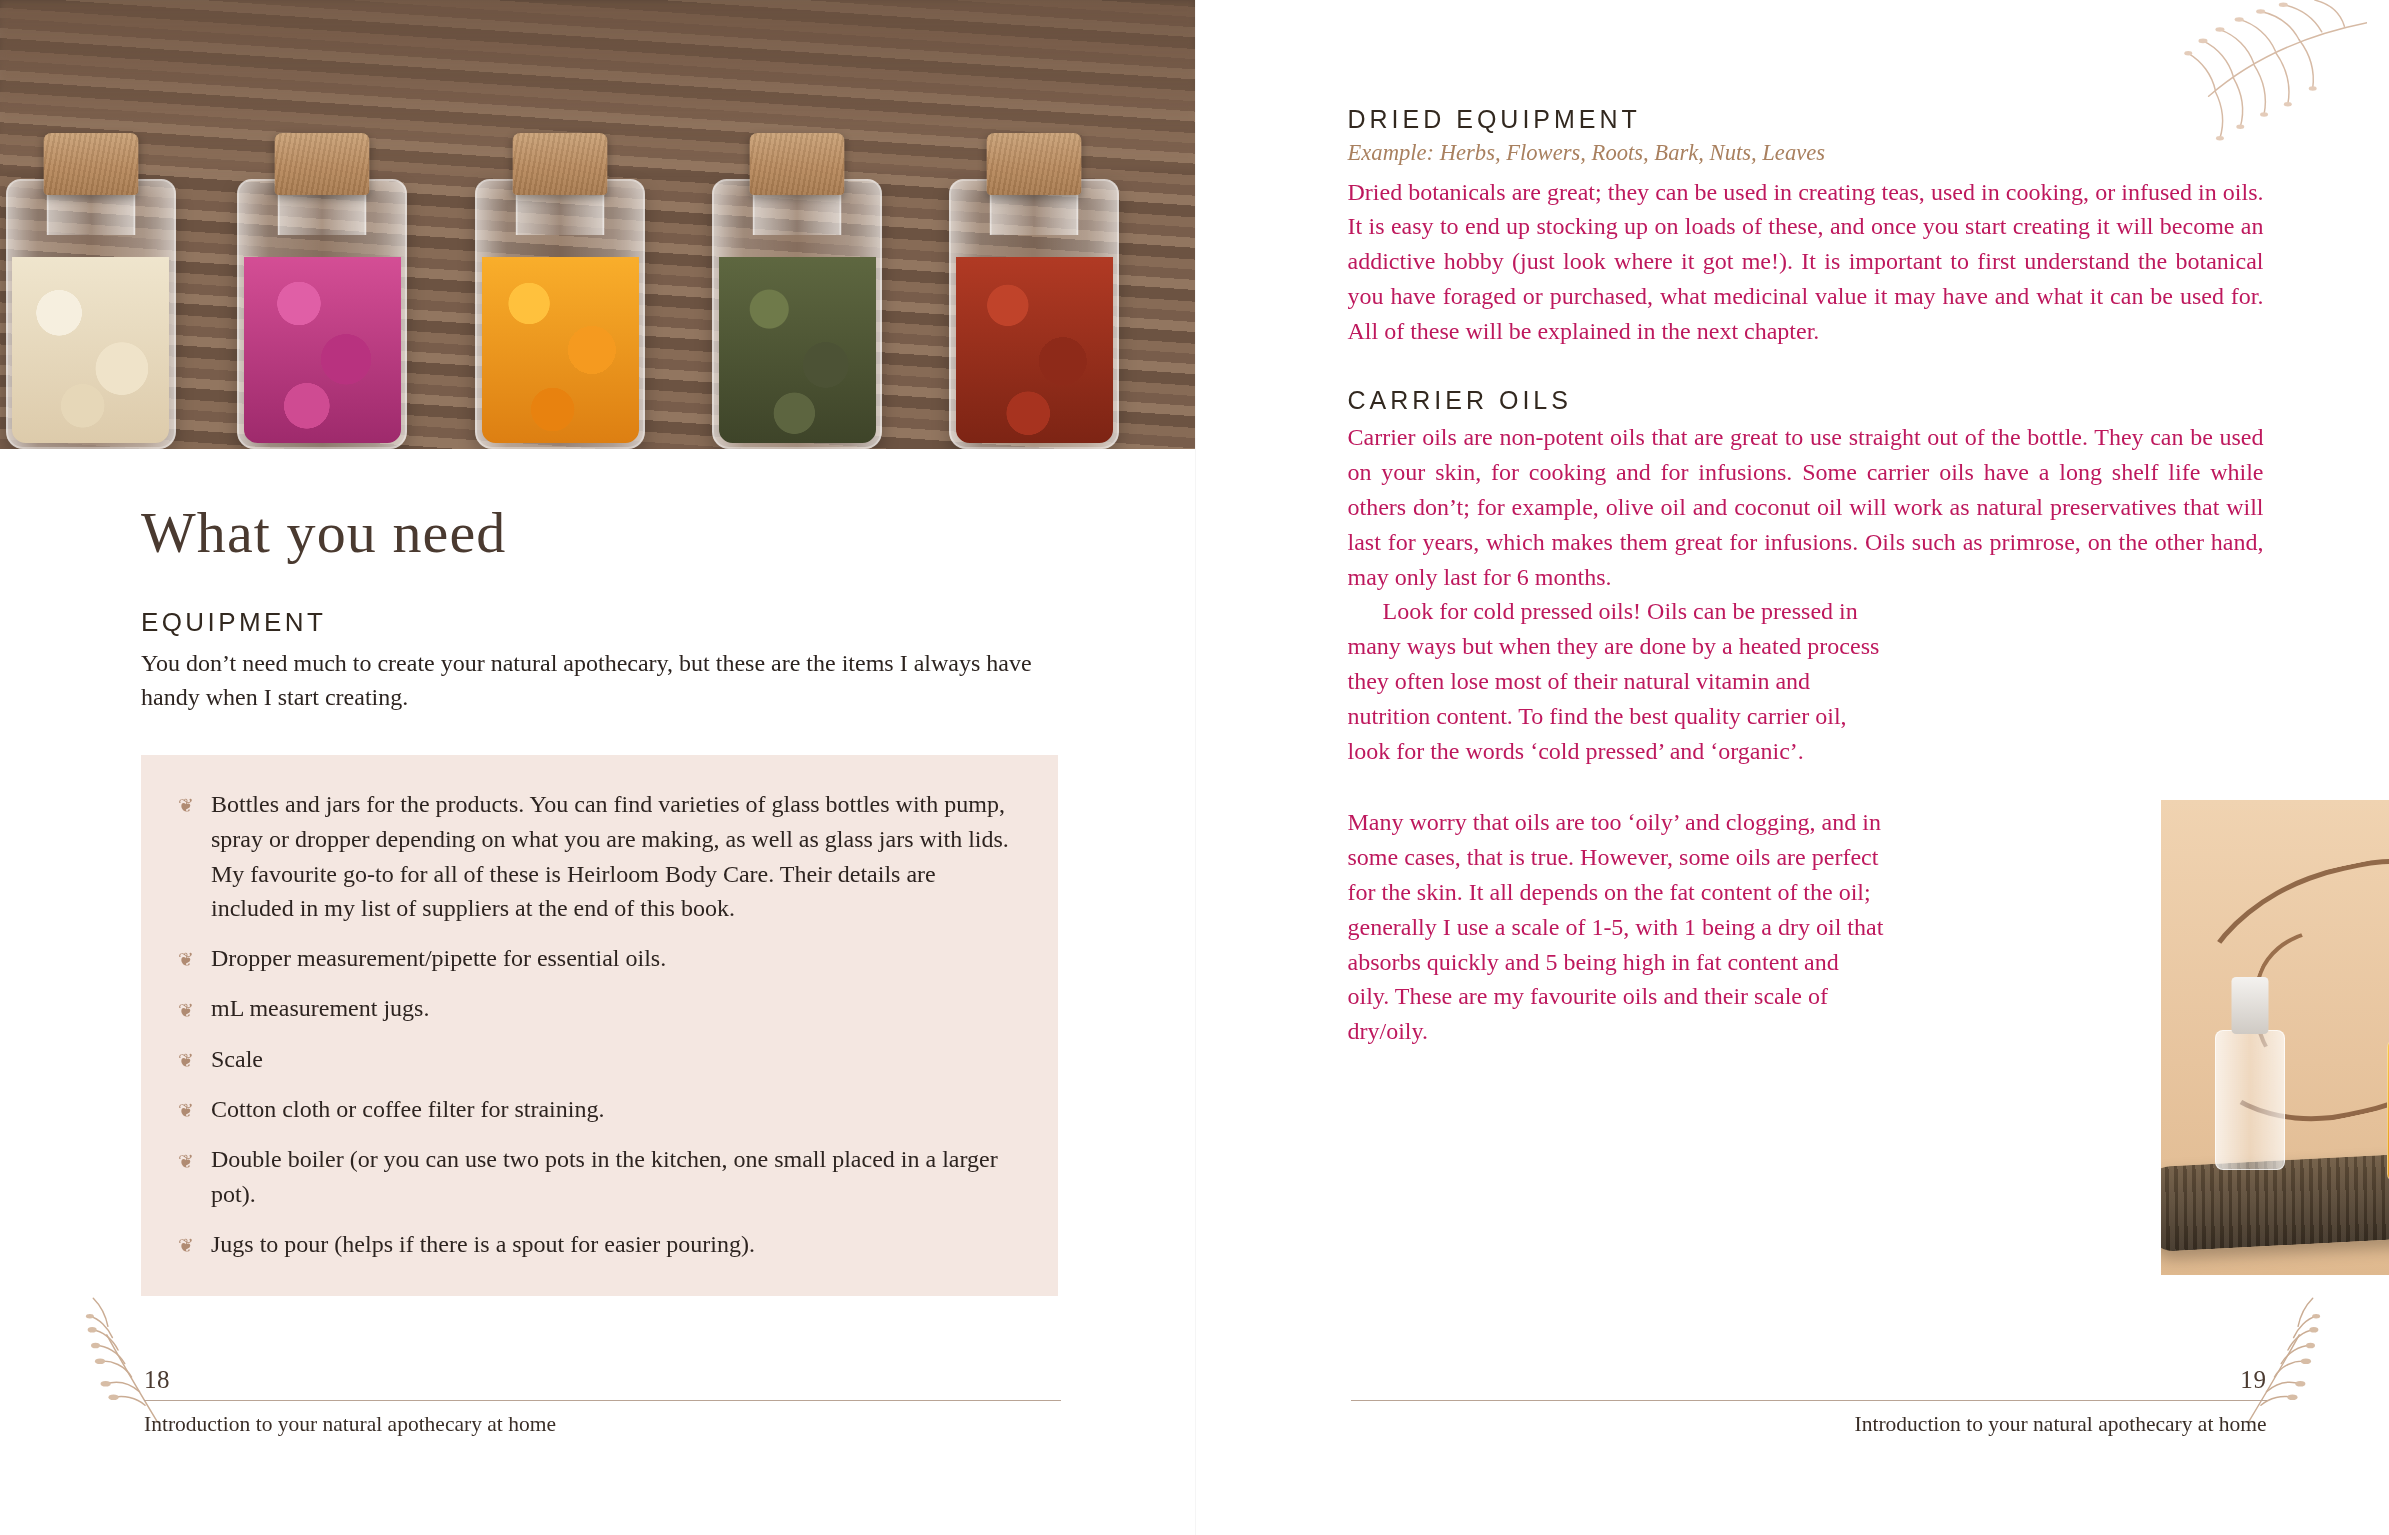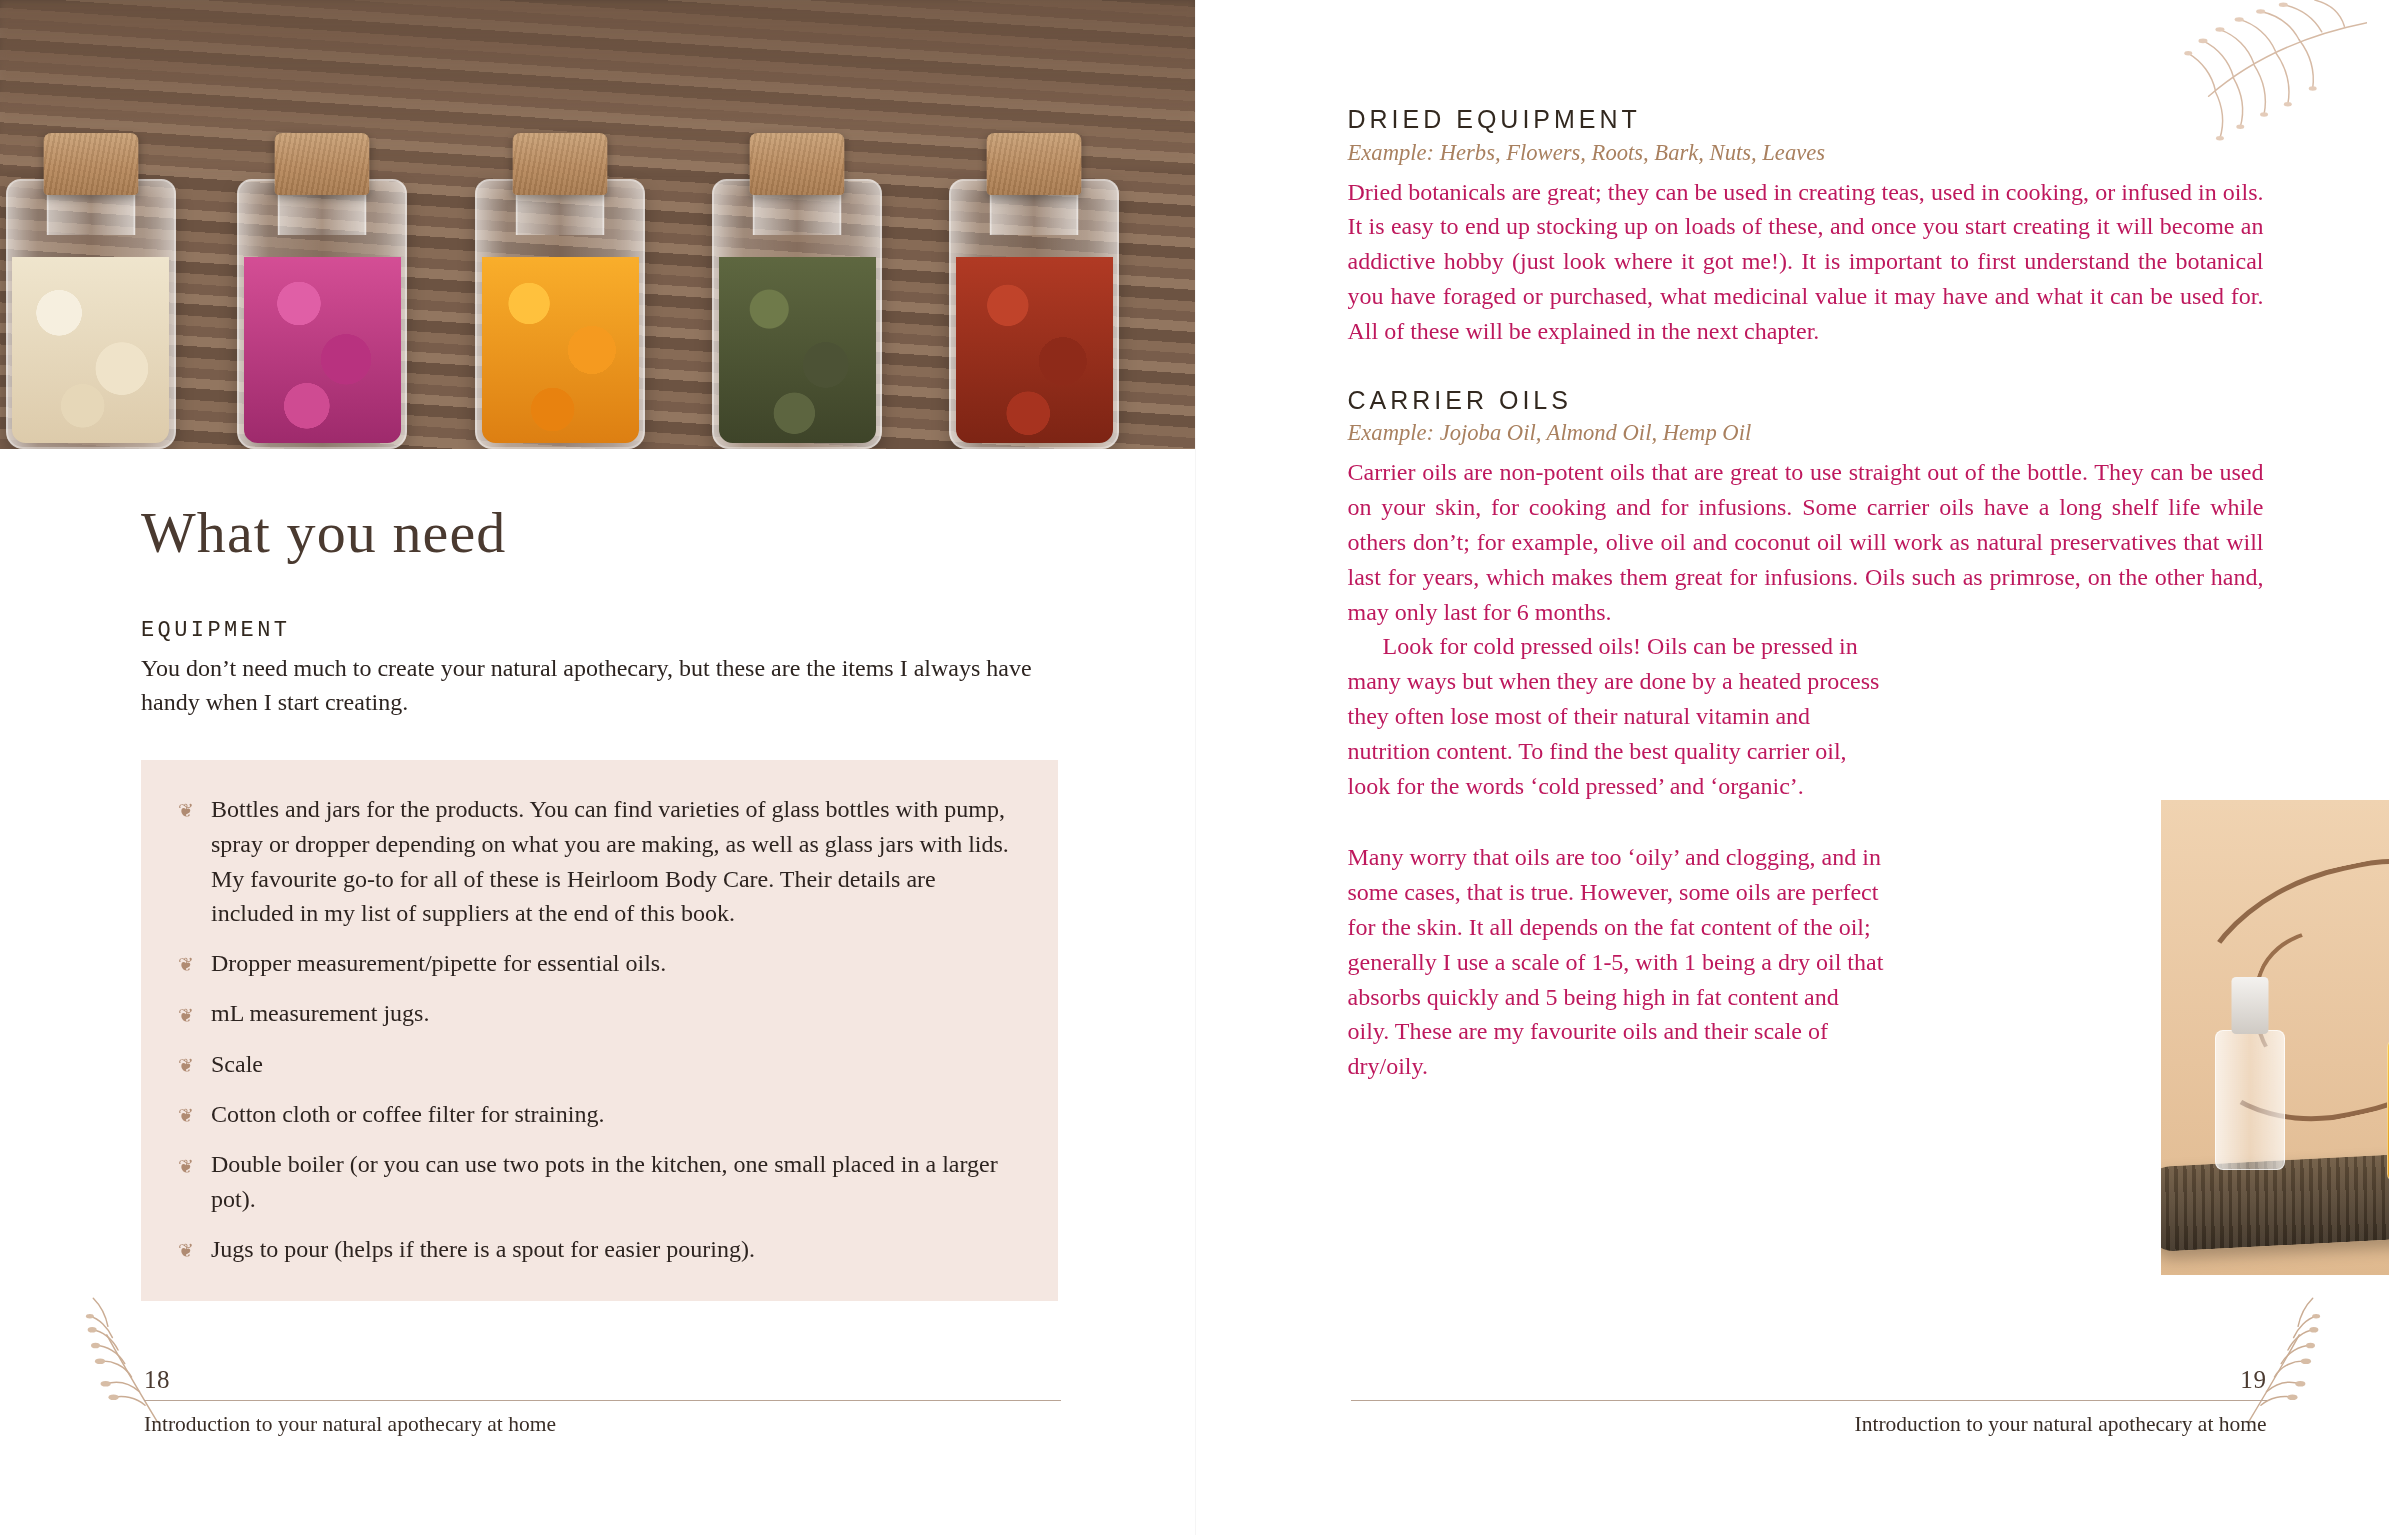--- a/index.html
+++ b/index.html
@@ -166,23 +166,23 @@
   .chapter-title {
     font-family: "Liberation Serif", serif;
     font-size: 58px;
     line-height: 1.05;
     color: #4a3a30;
     margin: 54px 0 0 129px;
     letter-spacing: 1.1px;
     font-weight: 400;
   }
   .section-kicker {
-    margin: 54px 0 8px 129px;
-    font-family: Liberation Mono, monospace;
-    font-size: 22px;
+    margin: 43px 0 8px 129px;
+    font-family: Liberation Sans, sans-serif;
+    font-size: 26px;
     letter-spacing: 3.4px;
     color: #32281f;
   }
   .intro-para {
     margin: 0 0 0 129px;
     width: 918px;
     font-size: 24px;
     line-height: 1.42;
     color: #2d2420;
   }
@@ -554,21 +554,20 @@
 
       <div class="r-col">
 
         <div class="head-caps">DRIED EQUIPMENT</div>
         <div class="example-line">Example: Herbs, Flowers, Roots, Bark, Nuts, Leaves</div>
         <p class="r-para">Dried botanicals are great; they can be used in creating teas, used in cooking, or infused in oils. It is easy to end up stocking up on loads of these, and once you start creating it will become an addictive hobby (just look where it got me!). It is important to first understand the botanical you have foraged or purchased, what medicinal value it may have and what it can be used for. All of these will be explained in the next chapter.</p>
 
         <div class="gap-lg"></div>
 
         <div class="head-caps">CARRIER OILS</div>
-        <div class="example-line">Example: Jojoba Oil, Almond Oil, Hemp Oil</div>
         <p class="r-para">Carrier oils are non-potent oils that are great to use straight out of the bottle. They can be used on your skin, for cooking and for infusions. Some carrier oils have a long shelf life while others don’t; for example, olive oil and coconut oil will work as natural preservatives that will last for years, which makes them great for infusions. Oils such as primrose, on the other hand, may only last for 6 months.</p>
         <p class="r-para indent" style="width:537px; text-align:left;">Look for cold pressed oils! Oils can be pressed in many ways but when they are done by a heated process they often lose most of their natural vitamin and nutrition content. To find the best quality carrier oil, look for the words ‘cold pressed’ and ‘organic’.</p>
 
         <div class="gap-lg"></div>
 
         <p class="r-para narrow-col" style="text-align:left;">Many worry that oils are too ‘oily’ and clogging, and in some cases, that is true. However, some oils are perfect for the skin. It all depends on the fat content of the oil; generally I use a scale of 1-5, with 1 being a dry oil that absorbs quickly and 5 being high in fat content and oily. These are my favourite oils and their scale of dry/oily.</p>
       </div>
 
       <div class="oil-photo">
         <div class="oil-bg"></div>

